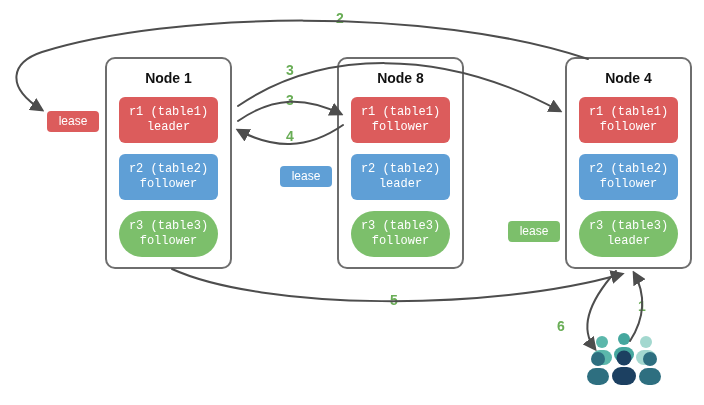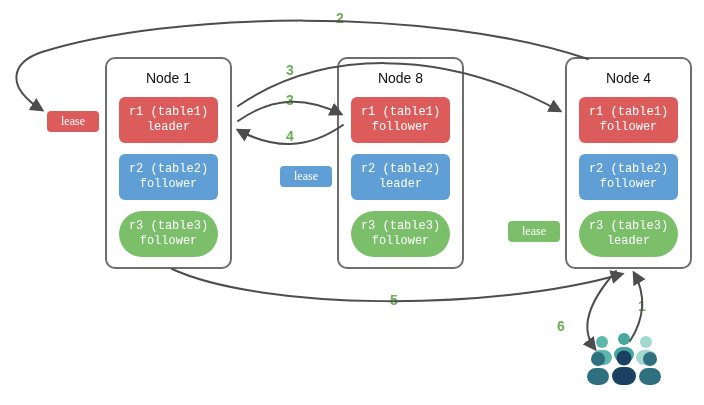--- a/index.html
+++ b/index.html
@@ -2,28 +2,28 @@
 <html><head>
 <meta charset="utf-8">
 <style>
   * { margin:0; padding:0; box-sizing:border-box; }
   html,body { background:#ffffff; }
   body { font-family:"Liberation Sans", sans-serif; }
   .canvas { position:relative; width:704px; height:405px; background:#ffffff; overflow:hidden; }
 
   .node { position:absolute; top:57px; width:127px; height:212px; background:#ffffff;
           border:2px solid #6e6e6e; border-radius:10px; padding:10px 12px; }
-  .node-title { text-align:center; font-weight:normal; font-size:14px; line-height:18px;
+  .node-title { text-align:center; font-weight:bold; font-size:14px; line-height:18px;
                 margin-bottom:10px; color:#111111; }
   .replica { border-radius:6px; color:#ffffff; text-align:center; font-size:12px;
              line-height:15px; padding:8px 0; margin-bottom:11px;font-family:Liberation Mono, monospace; }
   .replica:last-child { margin-bottom:0;border-radius:23px; }
 
   .lease { position:absolute; width:52px; height:21px; line-height:21px; text-align:center;
-           color:#ffffff; font-size:12px; border-radius:4px;font-family:Liberation Serif, serif; }
+           color:#ffffff; font-size:12px; border-radius:4px; }
 
   .step { position:absolute; font-weight:bold; font-size:14px; }
 
   .arrows { position:absolute; left:0; top:0; pointer-events:none; }
   .users  { position:absolute; left:585px; top:331px; }
 </style>
 </head>
 <body>
 
 <div class="canvas">

